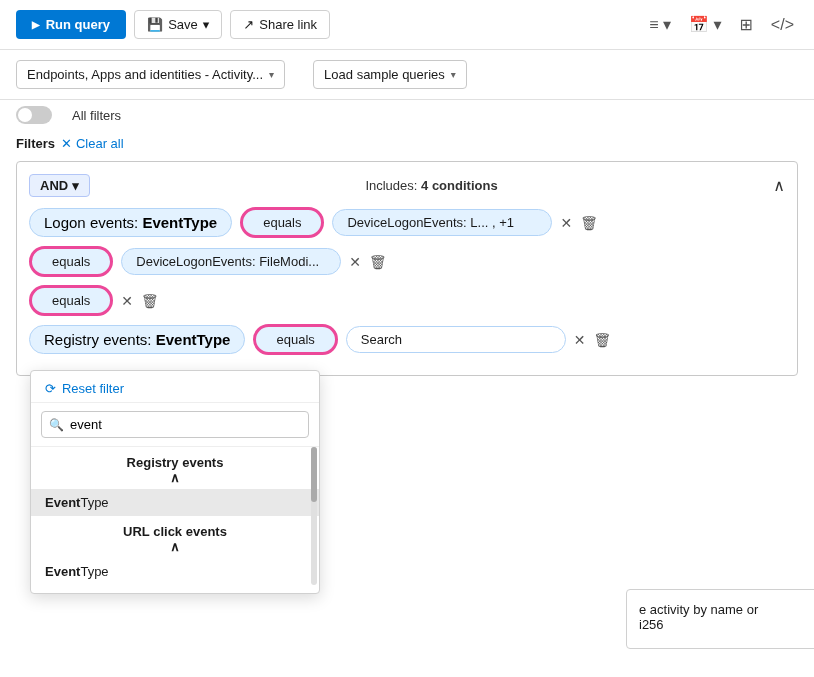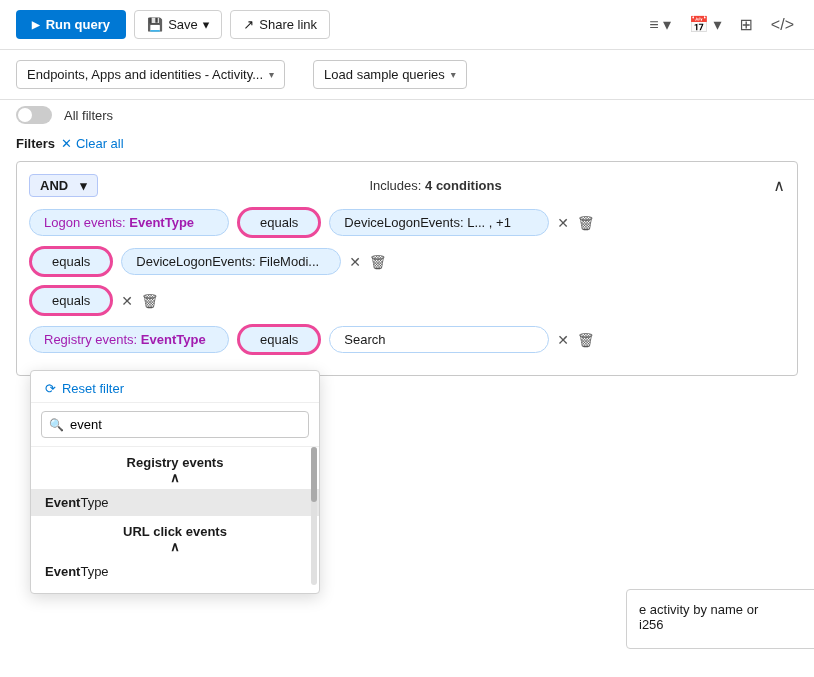--- a/index.html
+++ b/index.html
@@ -33,21 +33,21 @@
     }
     .dropdown-select {
       display: flex; align-items: center; gap: 6px;
       border: 1px solid #c8c8c8; border-radius: 4px;
       padding: 6px 10px; background: #fff; cursor: pointer;
       font-size: 13px; color: #1a1a1a;
     }
     .dropdown-select .chevron { color: #666; font-size: 10px; }
 
     .all-filters-row {
-      display: flex; align-items: center; gap: 12px;
+      display: flex; align-items: center; gap: 20px;
       padding: 6px 16px;
     }
     .toggle {
       width: 36px; height: 18px; background: #ccc; border-radius: 9px;
       position: relative; cursor: pointer;
     }
     .toggle-thumb {
       width: 14px; height: 14px; background: #fff; border-radius: 50%;
       position: absolute; top: 2px; left: 2px;
     }
@@ -66,37 +66,37 @@
 
     .conditions-box {
       margin: 6px 16px; border: 1px solid #c8c8c8; border-radius: 4px;
       padding: 12px;
     }
     .conditions-header {
       display: flex; align-items: center; justify-content: space-between;
       margin-bottom: 10px;
     }
     .and-badge {
-      display: flex; align-items: center; gap: 12px;
+      display: flex; align-items: center; gap: 4px;
       background: #e8f0fe; border: 1px solid #b3c6f7;
       border-radius: 4px; padding: 3px 10px; font-size: 13px;
       font-weight: 600; cursor: pointer;
     }
     .includes-label { font-size: 13px; color: #333; font-weight: 500; }
     .includes-label strong { font-weight: 700; }
     .collapse-btn { background: none; border: none; cursor: pointer; font-size: 16px; color: #333; }
 
     .condition-row {
       display: flex; align-items: center; gap: 8px;
       margin-bottom: 8px;
     }
     .cond-field {
       background: #e3f2ff; border: 1px solid #b3d4f7;
-      border-radius: 20px; padding: 5px 14px; font-size: 13px;
-      min-width: 200px; color: #a21caf;
+      border-radius: 20px; padding: 5px 14px; font-size: 15px;
+      min-width: 200px; color: #000000;
     }
     .cond-field strong { font-weight: 700; }
     .cond-equals {
       background: #e3f2ff; border: 3px solid #ec4899;
       border-radius: 20px; padding: 5px 20px; font-size: 13px;
       color: #1a1a1a;
     }
     .cond-value {
       background: #e3f2ff; border: 1px solid #b3d4f7;
       border-radius: 20px; padding: 5px 14px; font-size: 13px;

